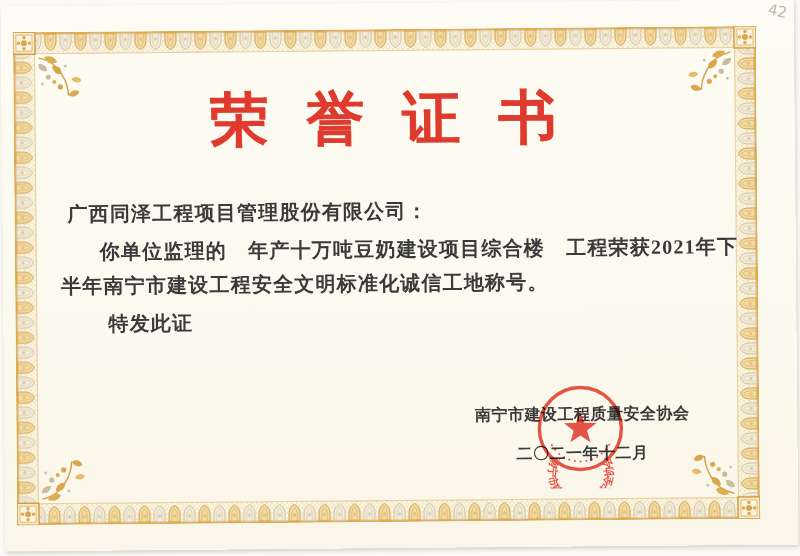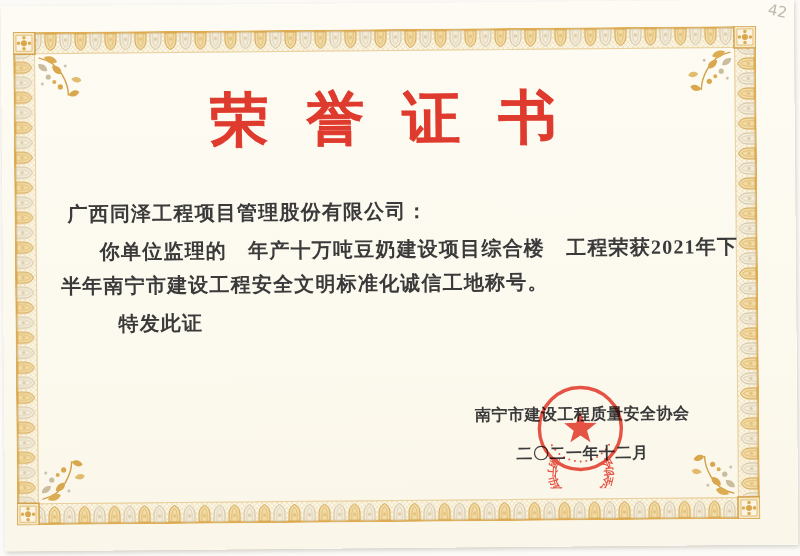--- a/index.html
+++ b/index.html
@@ -19,21 +19,21 @@
     color:#de3a2e; letter-spacing:38px; padding-left:38px; white-space:nowrap;
     text-shadow:0.5px 0.5px 0 #e85547;
   }
   .bodyline {
     position:absolute; color:#3a3a3a; font-size:20px; letter-spacing:1.2px;
     white-space:pre; font-weight:bold; font-family:"Liberation Serif","DejaVu Serif",serif;
   }
   .l-recipient { left:65px;  top:195px; }
   .l-body1    { left:97px;  top:233px; }
   .l-body2    { left:58px;  top:267px; }
-  .l-closing  { left:115px; top:305px;text-align:right; }
+  .l-closing  { left:105px; top:305px;text-align:right; }
   .issuer {
     position:absolute; left:440px; top:403px; width:276px; text-align:center;
     color:#3a3a3a; font-size:16px; font-weight:bold; letter-spacing:0.5px; white-space:nowrap;
   }
   .issue-date {
     position:absolute; left:440px; top:442px; width:276px; text-align:center;
     color:#3a3a3a; font-size:16px; font-weight:bold; letter-spacing:0.5px; white-space:nowrap;
   }
   .seal {
     position:absolute; left:516px; top:367px;

